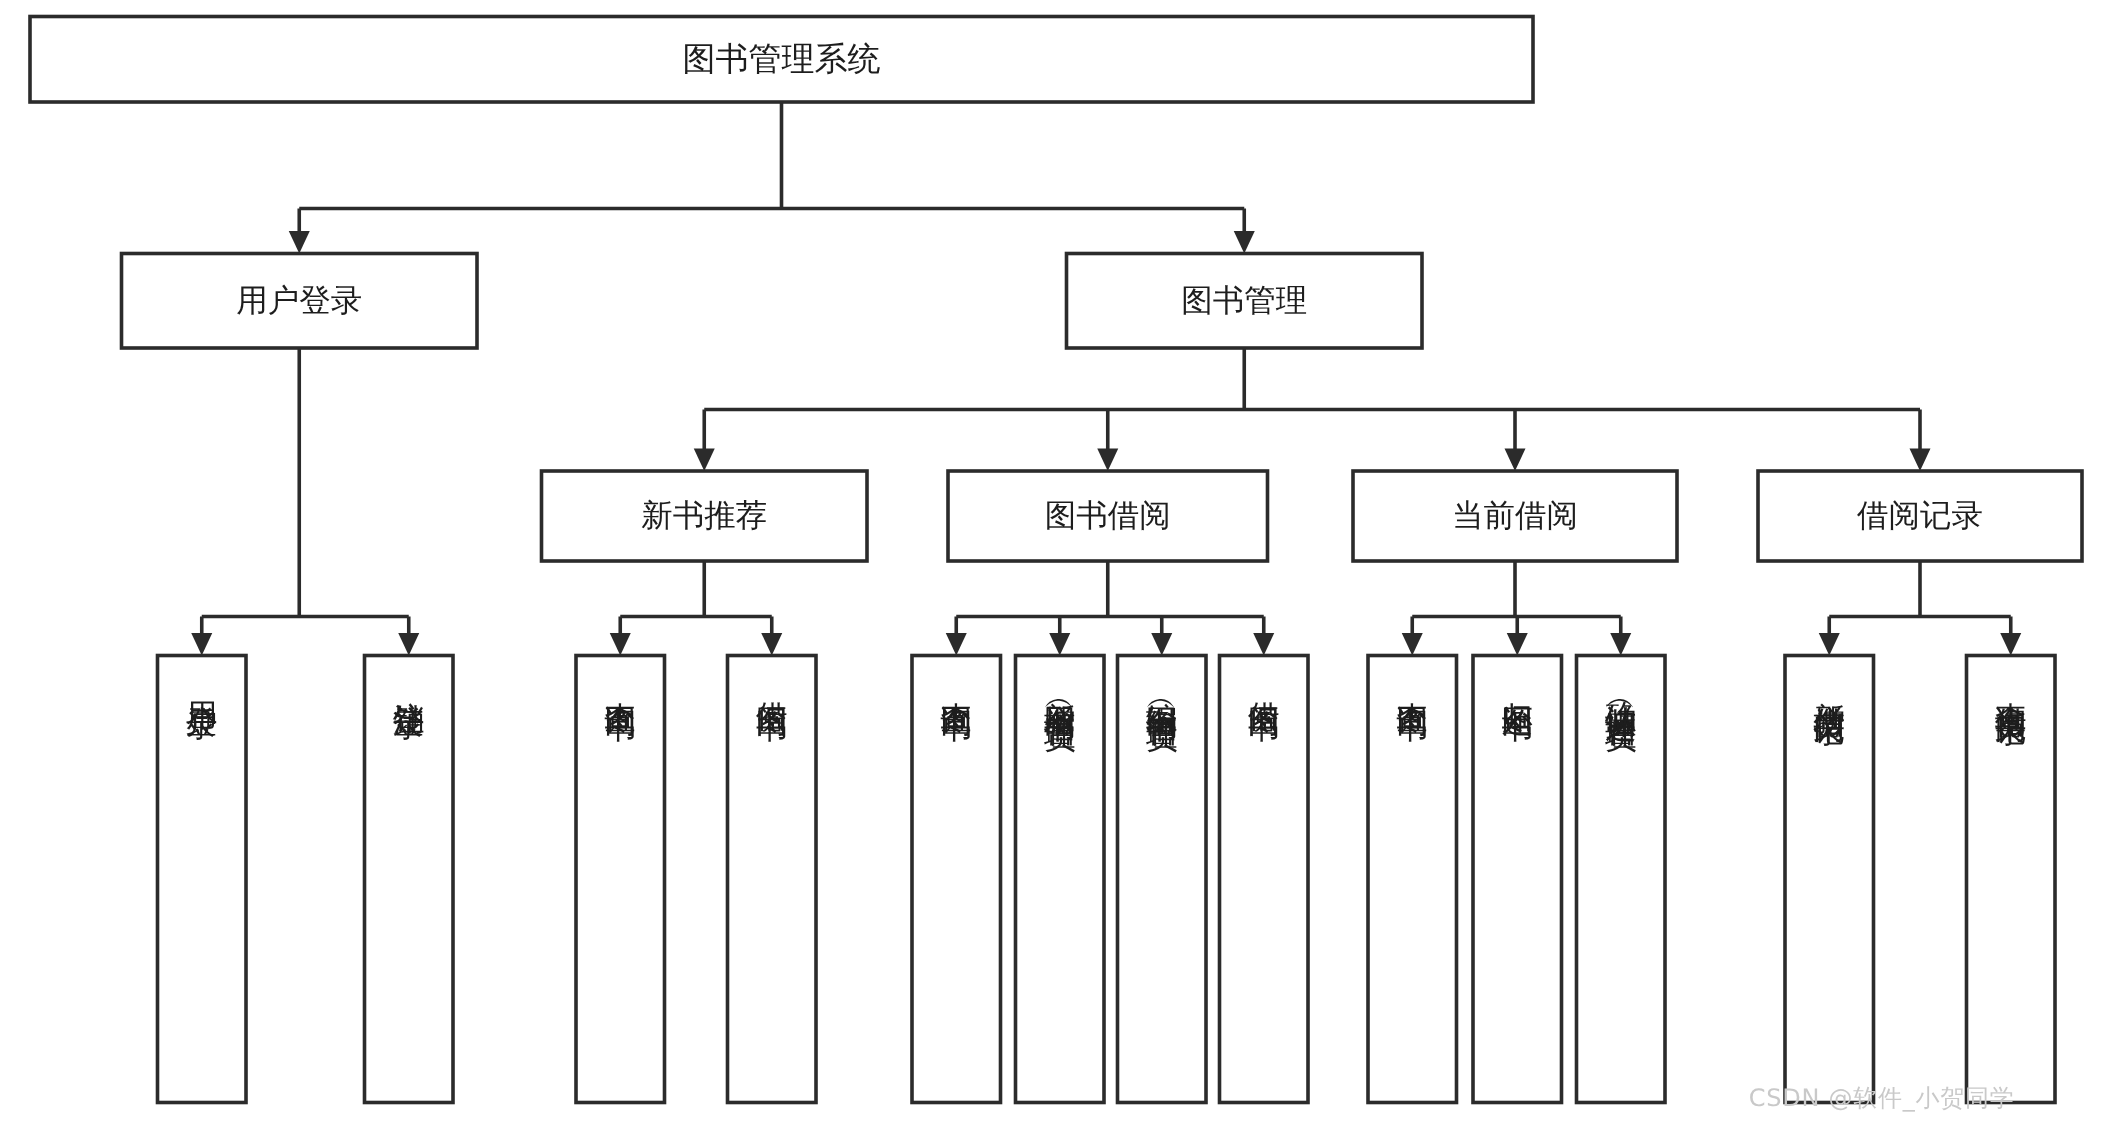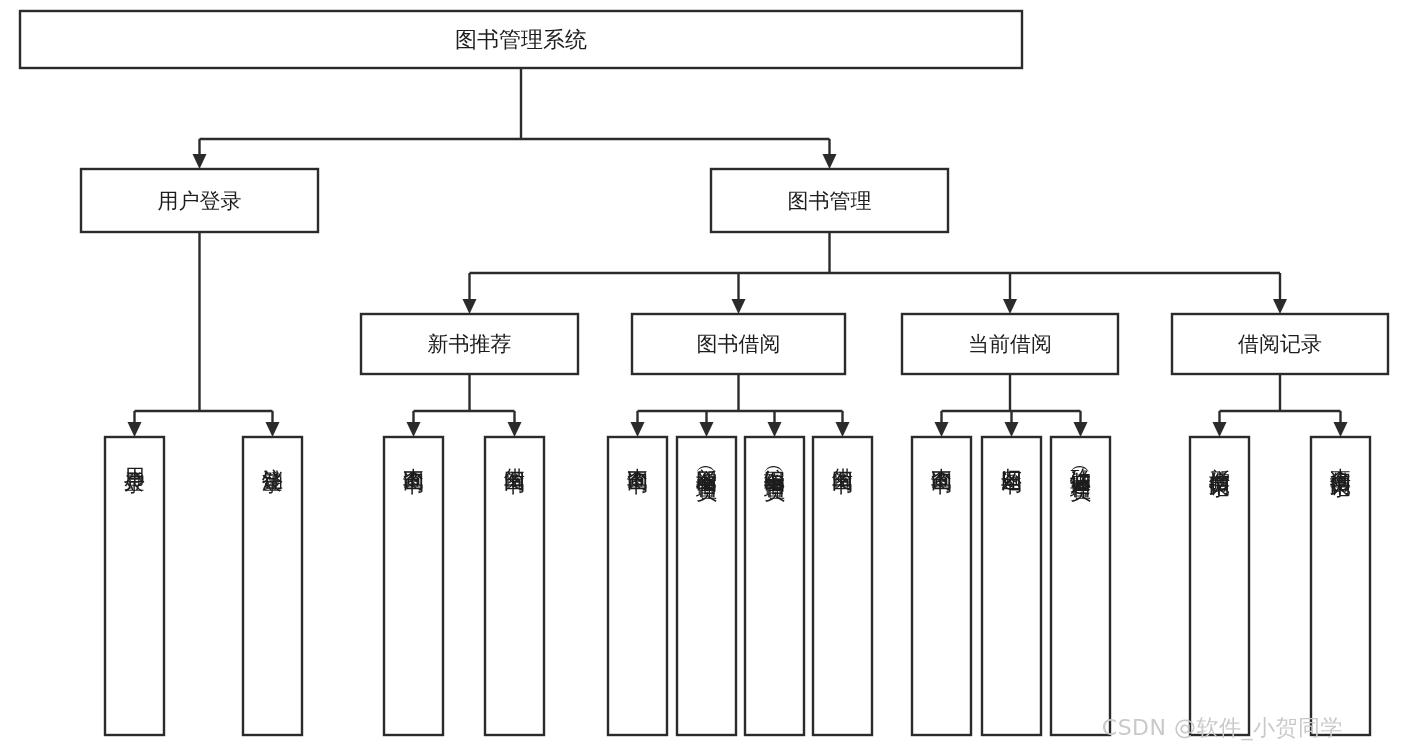--- a/index.html
+++ b/index.html
@@ -73,21 +73,21 @@
     line-height: 1.05;
     letter-spacing: 2px;
     color: #1d1d1d;
     white-space: nowrap;
   }
   .watermark {
     position: absolute;
     right: 10px;
     bottom: 4px;
     font-family: "DejaVu Sans", "Liberation Sans", sans-serif;
-    font-size: 22px;
+    font-size: 16px;
     color: #c9c9c9;
     letter-spacing: 0.5px;
     user-select: none;
     pointer-events: none;
   }
 </style>
 </head>
 <body>
 
 <div id="diagram-root">

